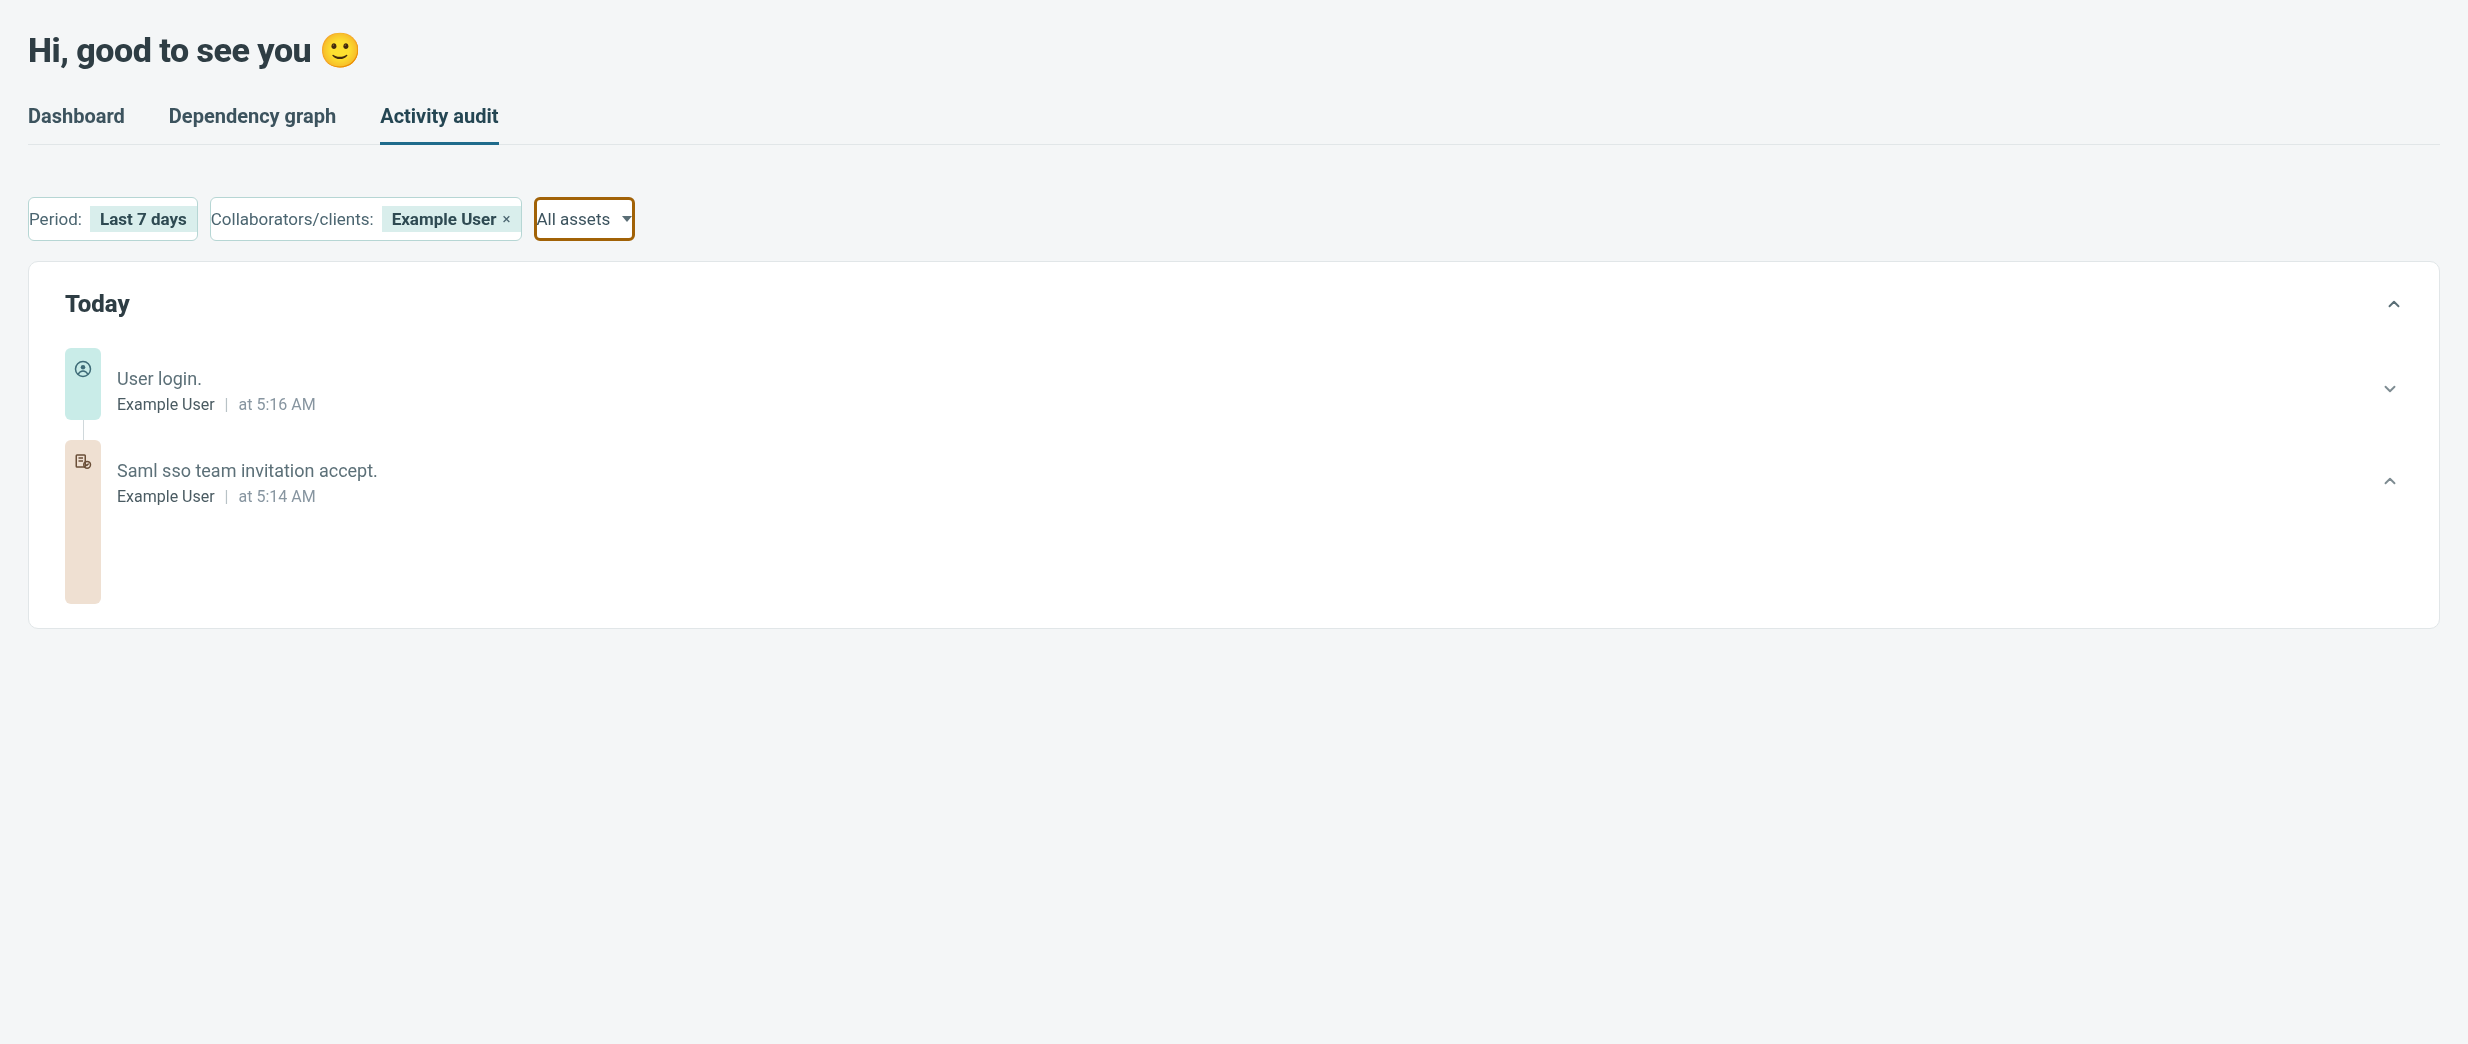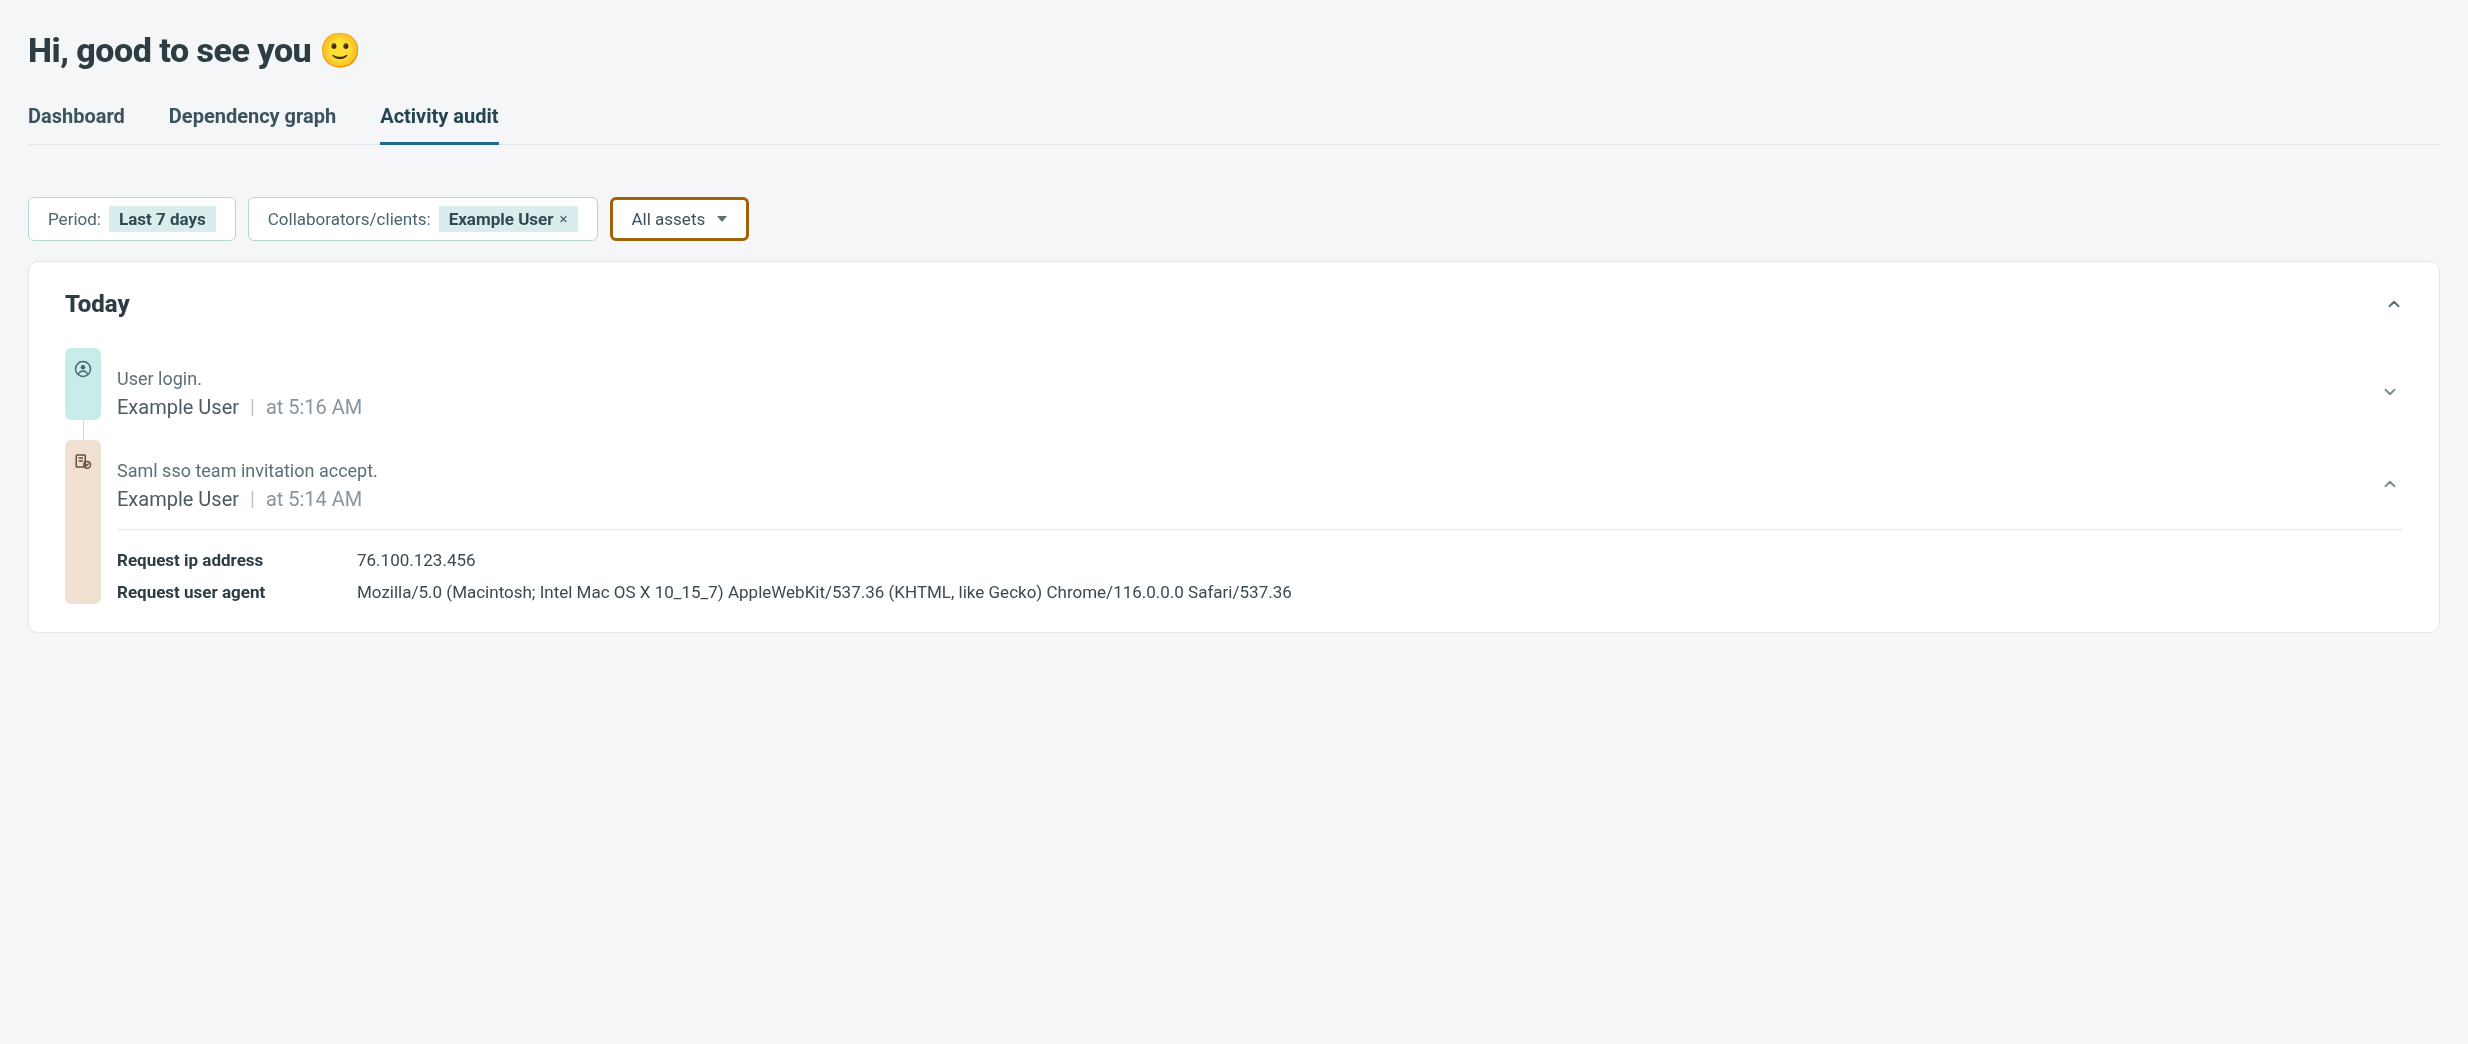--- a/index.html
+++ b/index.html
@@ -43,21 +43,21 @@
   }
   .filters {
     display: flex;
     gap: 12px;
     margin-bottom: 20px;
   }
   .filter-pill {
     border: 1px solid #b6d6d4;
     background: #ffffff;
     border-radius: 6px;
-    padding: 8px 19px;
+    padding: 8px 0;
     display: inline-flex;
     align-items: center;
     gap: 8px;
     font-size: 17px;
     color: #3c535e;
     cursor: pointer;
   }
   .filter-pill.plain {
     border: 3px solid #a16207;
   }
@@ -156,21 +156,21 @@
     align-items: center;
     gap: 16px;
     margin-top: 12px;
   }
   .entry-title {
     font-size: 18px;
     color: #5c7078;
   }
   .entry-meta {
     margin-top: 6px;
-    font-size: 20px;
+    font-size: 16px;
     color: #5c7078;
   }
   .meta-user { color: #4a5b62; }
   .meta-sep { color: #b8c2c6; margin: 0 6px; }
   .meta-time { color: #8795a0; }
   .entry-details {
     border-top: 1px solid #e6eaec;
     margin-top: 18px;
     padding-top: 14px;
   }
@@ -296,30 +296,20 @@
                 <span class="meta-sep">|</span>
                 <span class="meta-time">at 5:14 AM</span>
               </div>
             </div>
             <div class="entry-chevron-cell">
               <svg width="18" height="18" viewBox="0 0 24 24" fill="none" stroke="currentColor" stroke-width="2.5" stroke-linecap="round" stroke-linejoin="round">
                   <polyline points="6 15 12 9 18 15"></polyline>
                 </svg>
             </div>
           </div>
-          <div class="entry-details">
-            <div class="detail-row">
-              <div class="detail-key">Request ip address</div>
-              <div class="detail-val">76.100.123.456</div>
-            </div>
-            <div class="detail-row">
-              <div class="detail-key">Request user agent</div>
-              <div class="detail-val">Mozilla/5.0 (Macintosh; Intel Mac OS X 10_15_7) AppleWebKit/537.36 (KHTML, like Gecko) Chrome/116.0.0.0 Safari/537.36</div>
-            </div>
-          </div>
         </div>
       </div>
 
     </div>
 
   </div>
 
 </div>
 
 </body></html>

